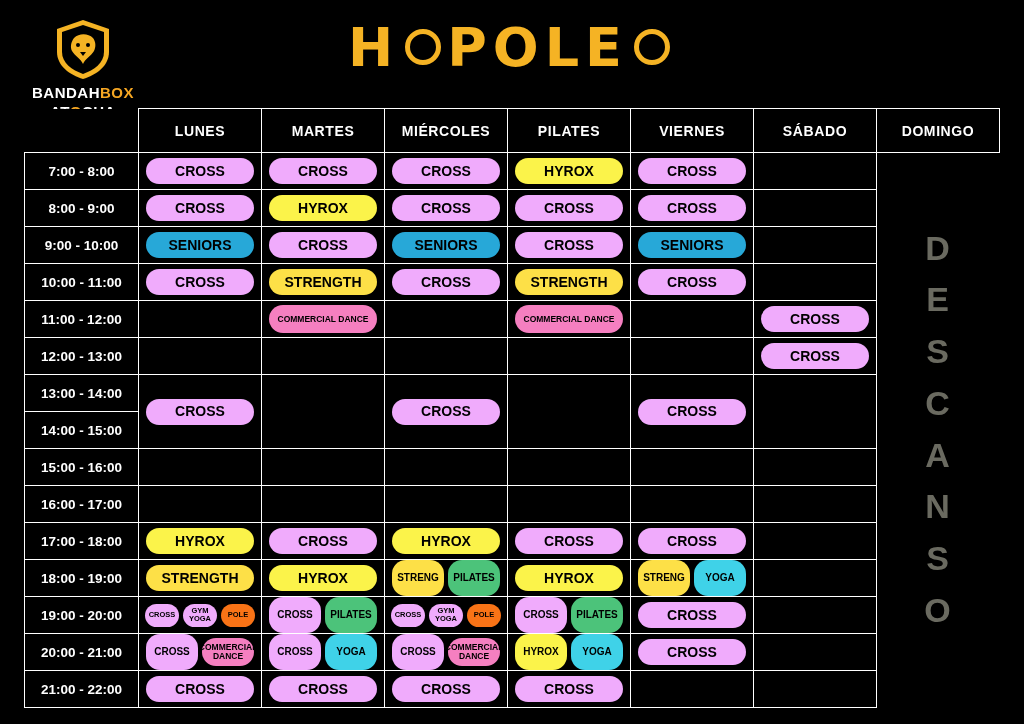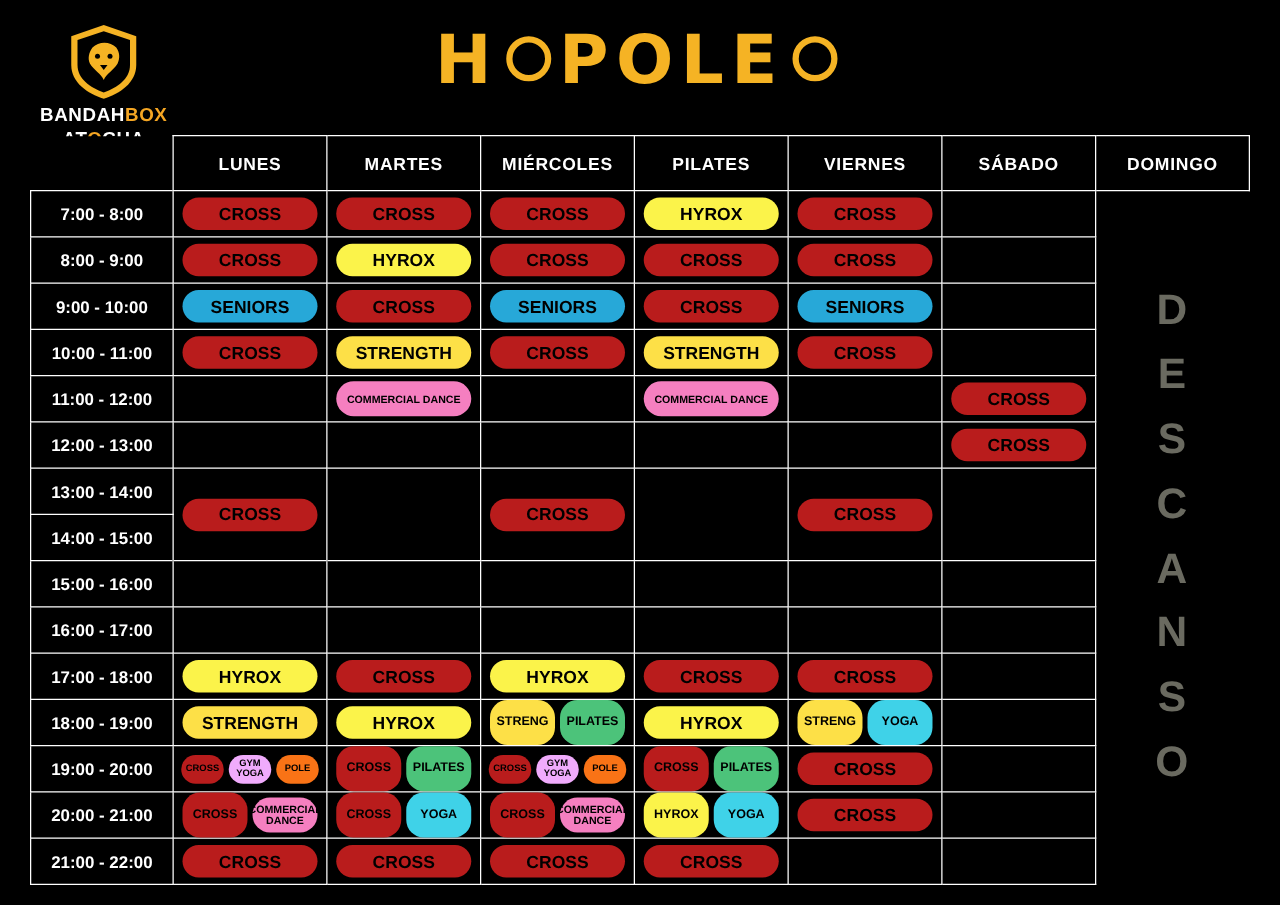--- a/index.html
+++ b/index.html
@@ -66,21 +66,21 @@
   .pill{
     display:inline-flex;align-items:center;justify-content:center;
     border-radius:14px;font-weight:bold;text-align:center;
     line-height:1.05;
   }
   .pill.full{width:108px;height:26px;font-size:14px;}
   .pill.two{width:52px;height:36px;font-size:10px;}
   .pill.three{width:34px;height:23px;font-size:7.5px;}
   .pill.small{height:28px;font-size:8.5px;}
 
-  .c-cross{background:#b91c1c;color:#000;}
+  .c-cross{background:#f0abfc;color:#000;}
   .c-hyrox{background:#fbf34a;color:#000;}
   .c-seniors{background:#27a8d8;color:#000;}
   .c-strength{background:#fde047;color:#000;}
   .c-dance{background:#f57fc0;color:#000;}
   .c-pilates{background:#4cc37a;color:#000;}
   .c-yoga{background:#3fd2e8;color:#000;}
   .c-gymyoga{background:#f0abfc;color:#000;}
   .c-pole{background:#f97316;color:#000;}
 
   

